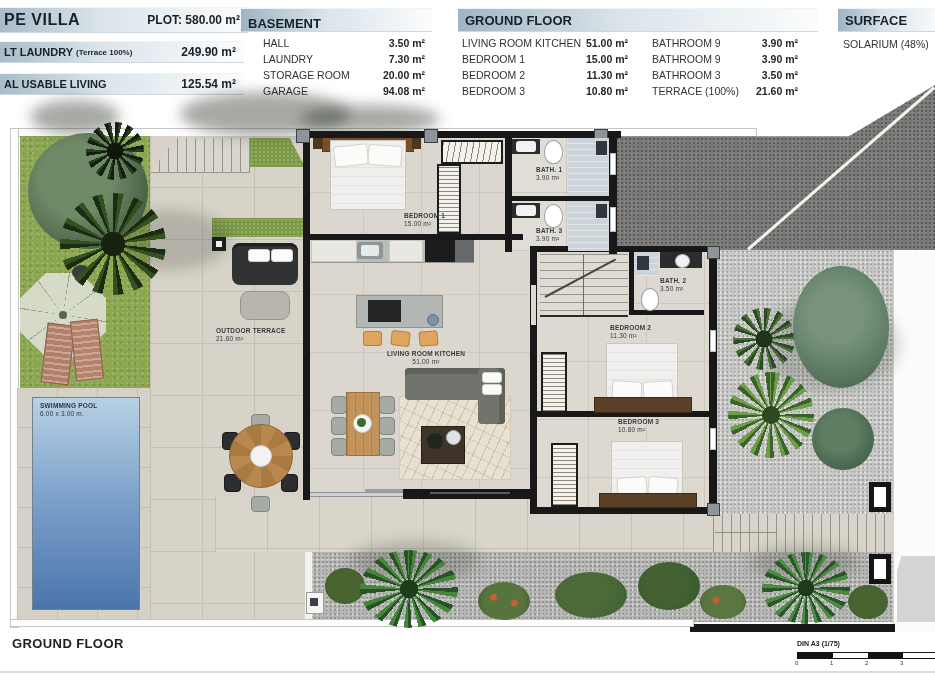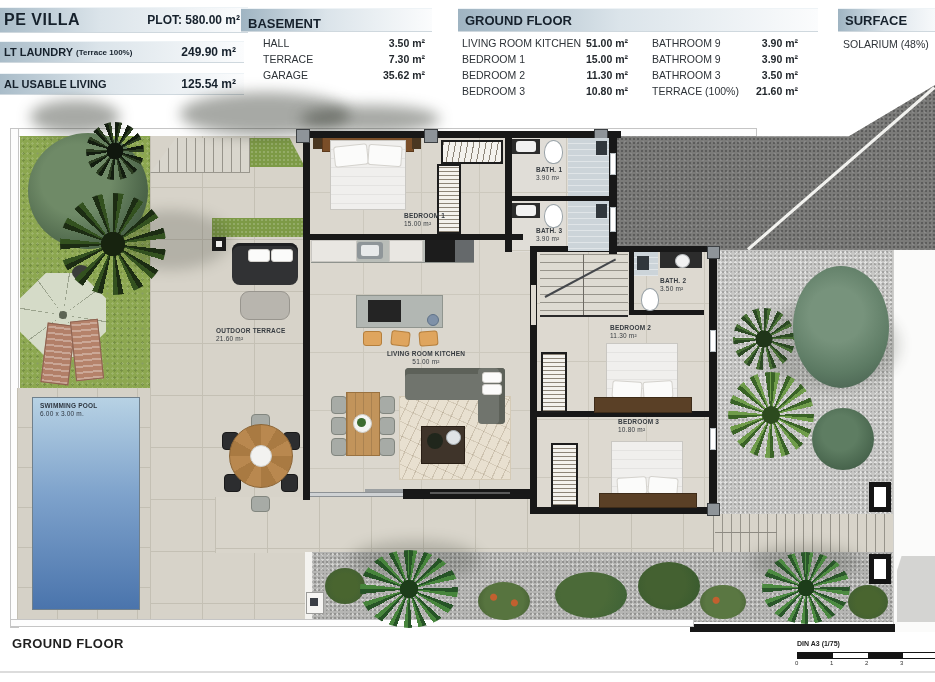--- a/index.html
+++ b/index.html
@@ -86,26 +86,30 @@
 
   <div class="a hbar" style="left:241px;top:8px;width:191px;height:22px;align-items:flex-end;">
     <span style="font-size:13px;font-weight:700;margin-left:7px;">BASEMENT</span>
   </div>
   <div class="a hitems" style="left:263px;top:35px;width:162px;">
     <div class="hrow">
         <span>HALL</span>
         <span class="hval">3.50 m²</span>
       </div>
     <div class="hrow">
-        <span>TERRACE</span>
+        <span>LAUNDRY</span>
         <span class="hval">7.30 m²</span>
       </div>
     <div class="hrow">
+        <span>STORAGE ROOM</span>
+        <span class="hval">20.00 m²</span>
+      </div>
+    <div class="hrow">
         <span>GARAGE</span>
-        <span class="hval">35.62 m²</span>
+        <span class="hval">94.08 m²</span>
       </div>
   </div>
 
   <div class="a hbar" style="left:458px;top:8px;width:360px;height:22px;">
     <span style="font-size:13px;font-weight:700;margin-left:7px;">GROUND FLOOR</span>
   </div>
   <div class="a hitems" style="left:462px;top:35px;width:166px;">
     <div class="hrow">
         <span>LIVING ROOM KITCHEN</span>
         <span class="hval">51.00 m²</span>

